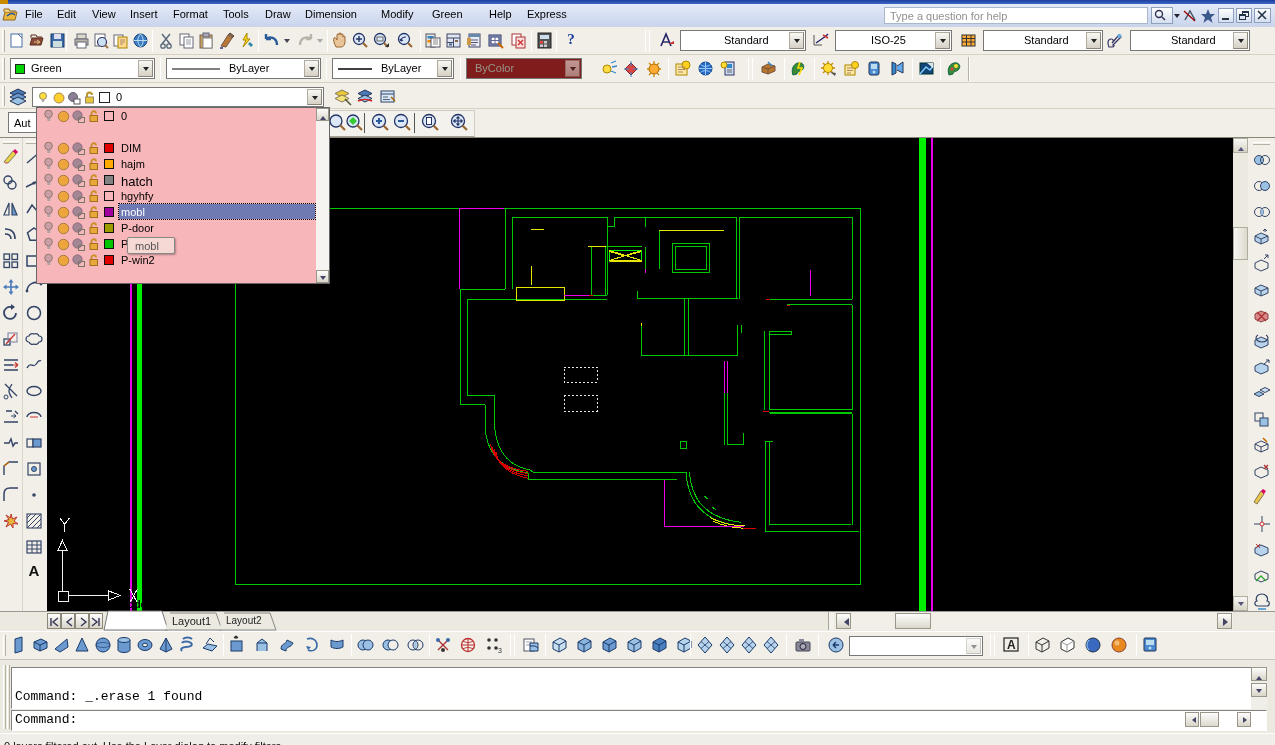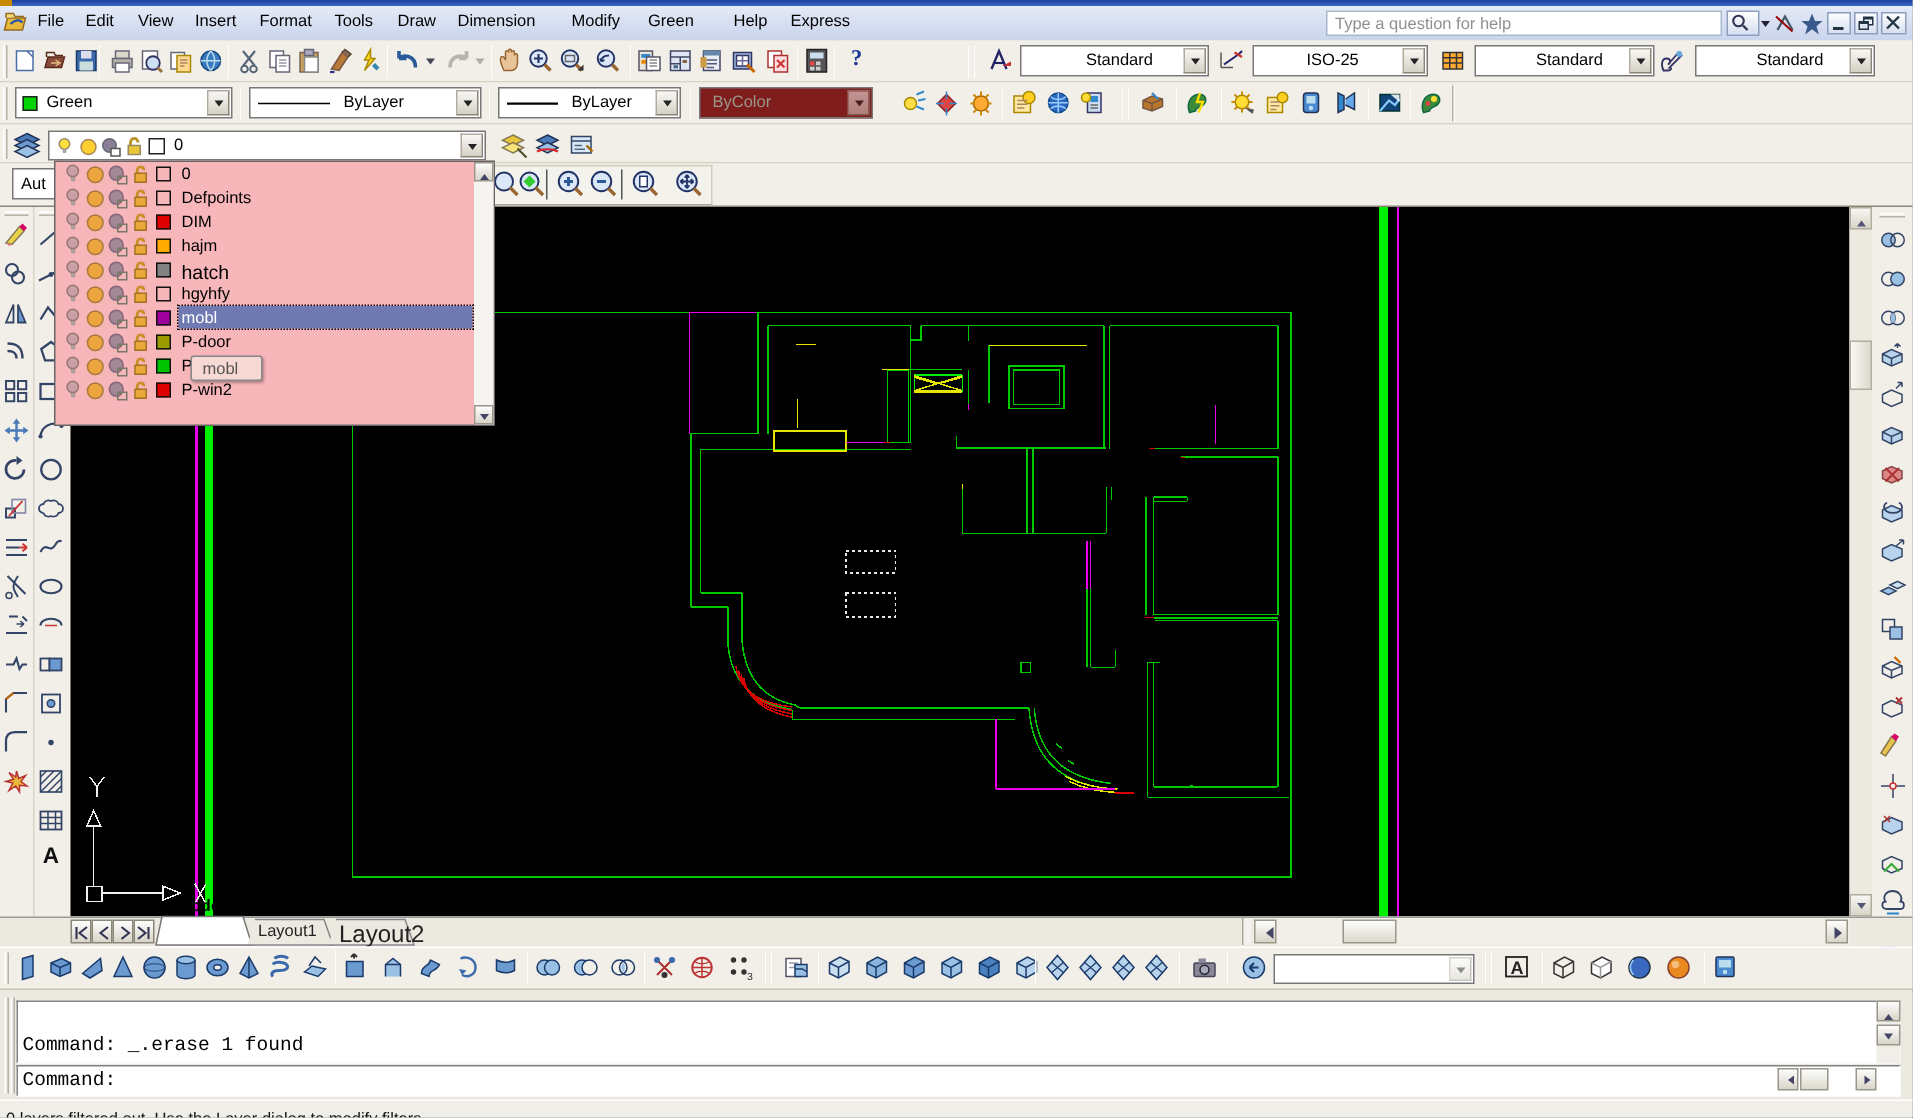--- a/index.html
+++ b/index.html
@@ -685,21 +685,21 @@
       </svg>
     </div>
 </div>
 <svg width="180" height="20" style="left:104px;top:611px">
     <path d="M4 0 L58 0 L64 19 L0 19 Z" fill="#ffffff" stroke="#777"></path>
     <path d="M66 2 L112 2 L118 19 L61 19" fill="#ece9e0" stroke="#888"></path>
     <path d="M120 2 L166 2 L172 19 L115 19" fill="#ece9e0" stroke="#888"></path>
   </svg>
 <div class="ab" style="left:118px;top:598px;font:bold 11px 'Liberation Sans';color:#000">Model</div>
 <div class="ab" style="left:172px;top:615px;font-size:11px;color:#222">Layout1</div>
-<div class="ab" style="left:226px;top:615px;font-size:16px;color:#222">Layout2</div>
+<div class="ab" style="left:226px;top:615px;font-size:10px;color:#222">Layout2</div>
 <div class="ab" style="left:828px;top:612px;width:6px;height:18px;border-left:1px solid #aaa69a;background:#f4f2ec"></div>
 <div class="ab" style="left:835px;top:612px;width:398px;height:18px;background:#f1efe8"></div>
 <div class="btn" style="left:836px;top:613px;width:15px;height:16px;background:linear-gradient(#fdfdfc,#d8d4c8);border-color:#9a968a">
     <div class="ab" style="left:3px;top:4px;border:4px solid transparent;border-right:5px solid #446"></div>
   </div>
 <div class="btn" style="left:895px;top:613px;width:36px;height:16px;background:linear-gradient(#fdfdfc,#dcd8cc);border-color:#9a968a"></div>
 <div class="btn" style="left:1217px;top:613px;width:15px;height:16px;background:linear-gradient(#fdfdfc,#d8d4c8);border-color:#9a968a">
     <div class="ab" style="left:5px;top:4px;border:4px solid transparent;border-left:5px solid #446"></div>
   </div>
 
@@ -927,39 +927,20 @@
         <circle cx="5.5" cy="5.5" r="4.6" fill="#a38794" stroke="#87687a"></circle>
         <rect x="6.5" y="7.5" width="6" height="5" fill="none" stroke="#776"></rect>
       </svg>
       <svg width="13" height="14" style="left:51px;top:1px">
         <path d="M3.5 6.5 L3.5 4.5 C3.5 1.5 8 1.5 8 4.5" fill="none" stroke="#cc8e28" stroke-width="1.8"></path>
         <rect x="2" y="6.5" width="7.5" height="6" fill="#e8a93a" stroke="#a5701e"></rect>
       </svg>
       <span class="ab" style="left:67px;top:2.5px;width:10px;height:10px;background:#f7b6ba;border:1px solid #111"></span>
       <span class="ab" style="left:84px;top:2px;font-size:11px;color:#000">0</span>
     </div>
-<div class="ab" style="left:0;top:16px;width:279px;height:16px">
-      <svg width="12" height="14" style="left:6px;top:1px">
-        <circle cx="5.5" cy="5" r="3.8" fill="#c9a0a8" stroke="#96766e"></circle>
-        <path d="M4 9 H7.5 L7 12 H4.5 Z" fill="#b0a0a0"></path>
-      </svg>
-      <svg width="13" height="13" style="left:20px;top:1.5px">
-        <circle cx="6.5" cy="6.5" r="5.2" fill="#eda63e" stroke="#a87a3a"></circle>
-      </svg>
-      <svg width="14" height="13" style="left:35px;top:1.5px">
-        <circle cx="5.5" cy="5.5" r="4.6" fill="#a38794" stroke="#87687a"></circle>
-        <rect x="6.5" y="7.5" width="6" height="5" fill="none" stroke="#776"></rect>
-      </svg>
-      <svg width="13" height="14" style="left:51px;top:1px">
-        <path d="M3.5 6.5 L3.5 4.5 C3.5 1.5 8 1.5 8 4.5" fill="none" stroke="#cc8e28" stroke-width="1.8"></path>
-        <rect x="2" y="6.5" width="7.5" height="6" fill="#e8a93a" stroke="#a5701e"></rect>
-      </svg>
-      <span class="ab" style="left:67px;top:2.5px;width:10px;height:10px;background:#f7b6ba;border:1px solid #111"></span>
-      <span class="ab" style="left:84px;top:2px;font-size:11px;color:#000">Defpoints</span>
-    </div>
 <div class="ab" style="left:0;top:32px;width:315px;height:16px">
       <svg width="12" height="14" style="left:6px;top:1px">
         <circle cx="5.5" cy="5" r="3.8" fill="#c9a0a8" stroke="#96766e"></circle>
         <path d="M4 9 H7.5 L7 12 H4.5 Z" fill="#b0a0a0"></path>
       </svg>
       <svg width="13" height="13" style="left:20px;top:1.5px">
         <circle cx="6.5" cy="6.5" r="5.2" fill="#eda63e" stroke="#a87a3a"></circle>
       </svg>
       <svg width="14" height="13" style="left:35px;top:1.5px">
         <circle cx="5.5" cy="5.5" r="4.6" fill="#a38794" stroke="#87687a"></circle>

